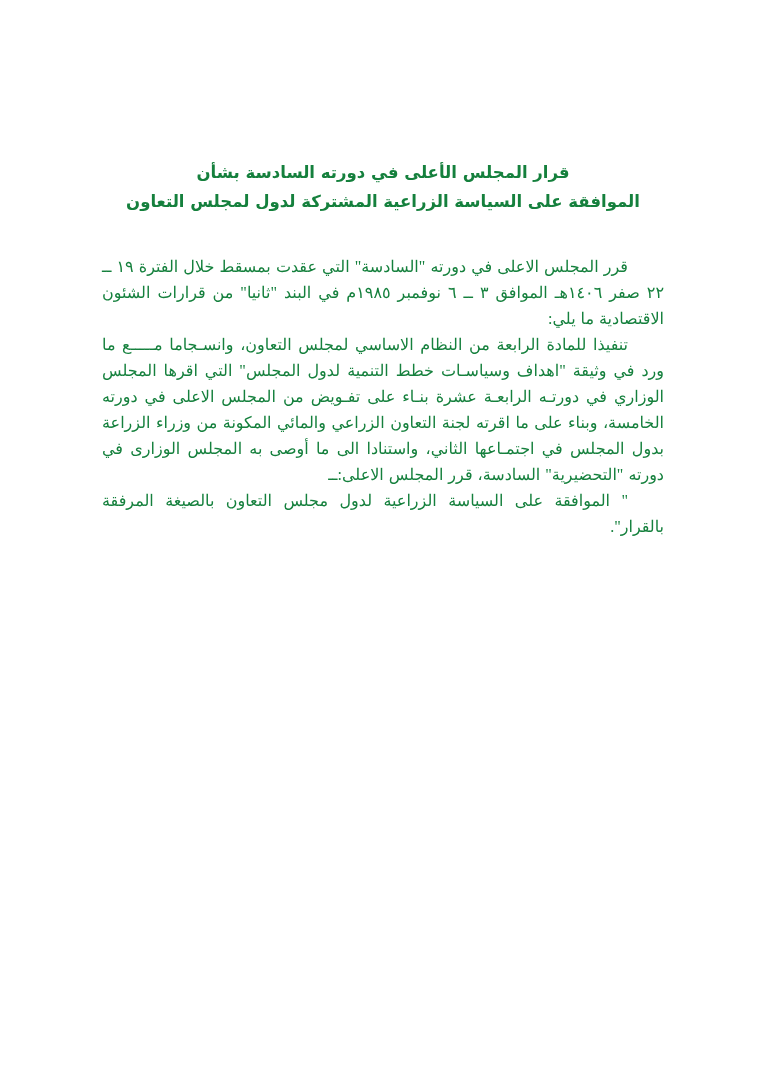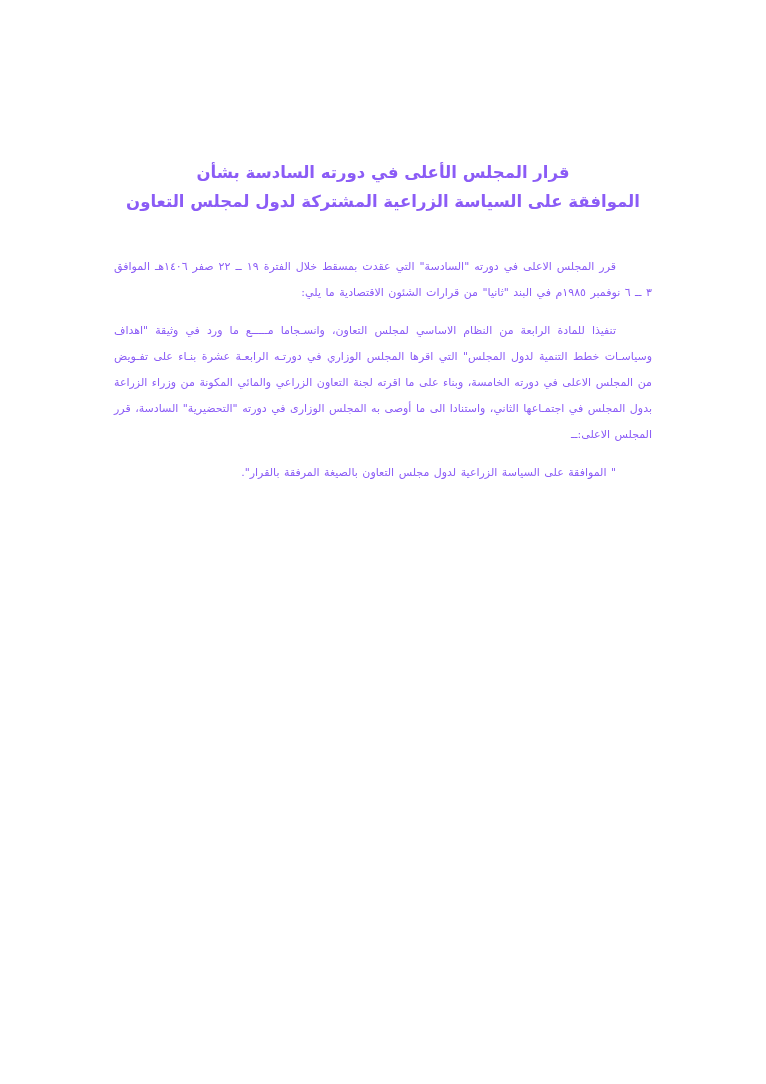--- a/index.html
+++ b/index.html
@@ -7,45 +7,46 @@
     padding: 0;
     background: #ffffff;
   }
   .page {
     position: relative;
     width: 766px;
     height: 1084px;
     background: #ffffff;
     overflow: hidden;
     font-family: "DejaVu Sans", sans-serif;
-    color: #8b5cf6;
+    color: #15803d;
   }
   .content {
     position: absolute;
     top: 158px;
     right: 102px;
     width: 562px;
     direction: rtl;
   }
   .doc-title {
     text-align: center;
     font-weight: bold;
     font-size: 16.5px;
     line-height: 29px;
     letter-spacing: 0.2px;
     margin-bottom: 38px;
   }
   .doc-body p {
-    margin: 12px;
-    font-size: 11px;
+    margin: 0;
+    font-size: 16px;
     line-height: 26px;
     text-align: justify;
     text-align-last: right;
     text-indent: 36px;
     word-spacing: 1px;
+    font-family: Liberation Serif, serif;
   }
 </style>
 </head>
 <body>
 
 <div class="page">
   <div class="content">
     <div class="doc-title">
       <div>قرار المجلس الأعلى في دورته السادسة بشأن</div>
       <div>الموافقة على السياسة الزراعية المشتركة لدول لمجلس التعاون</div>

